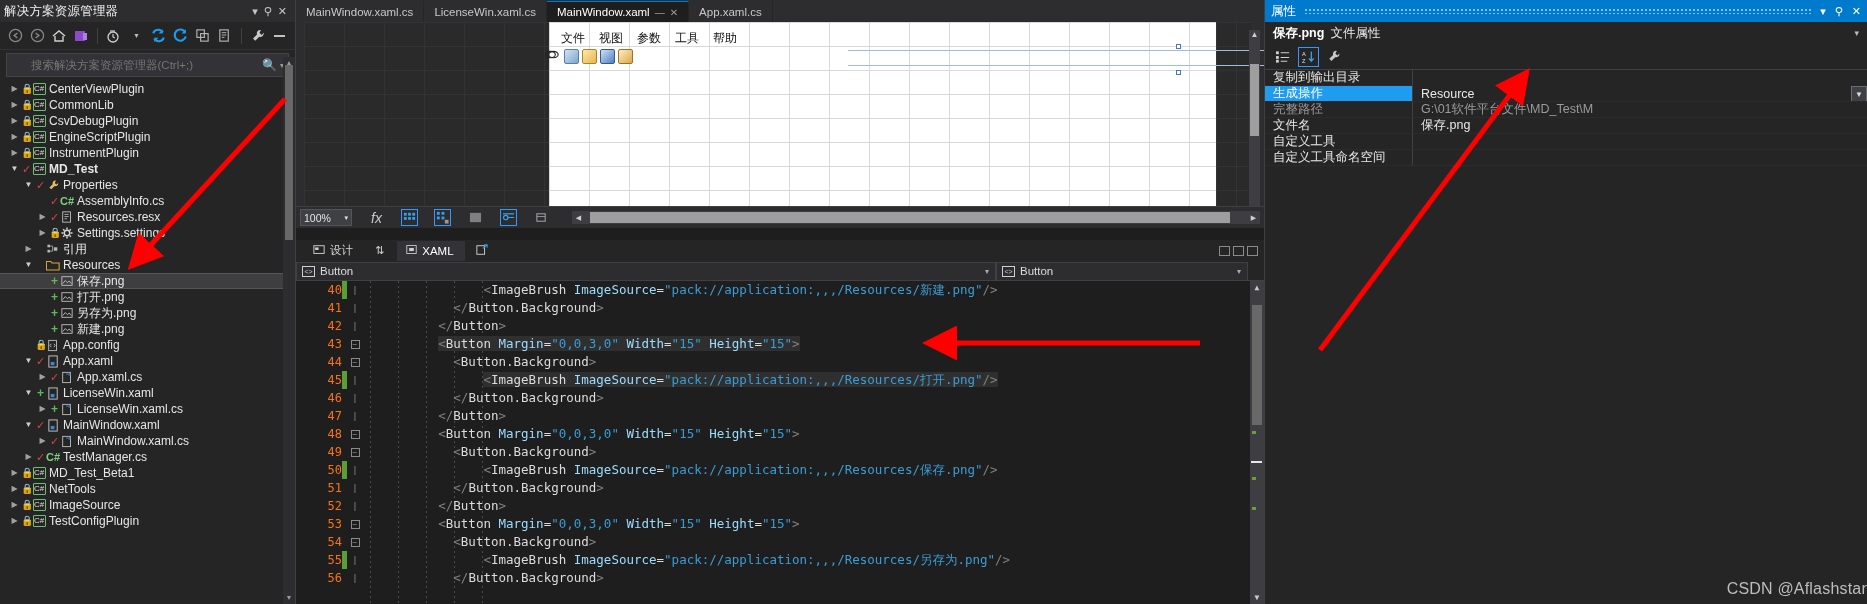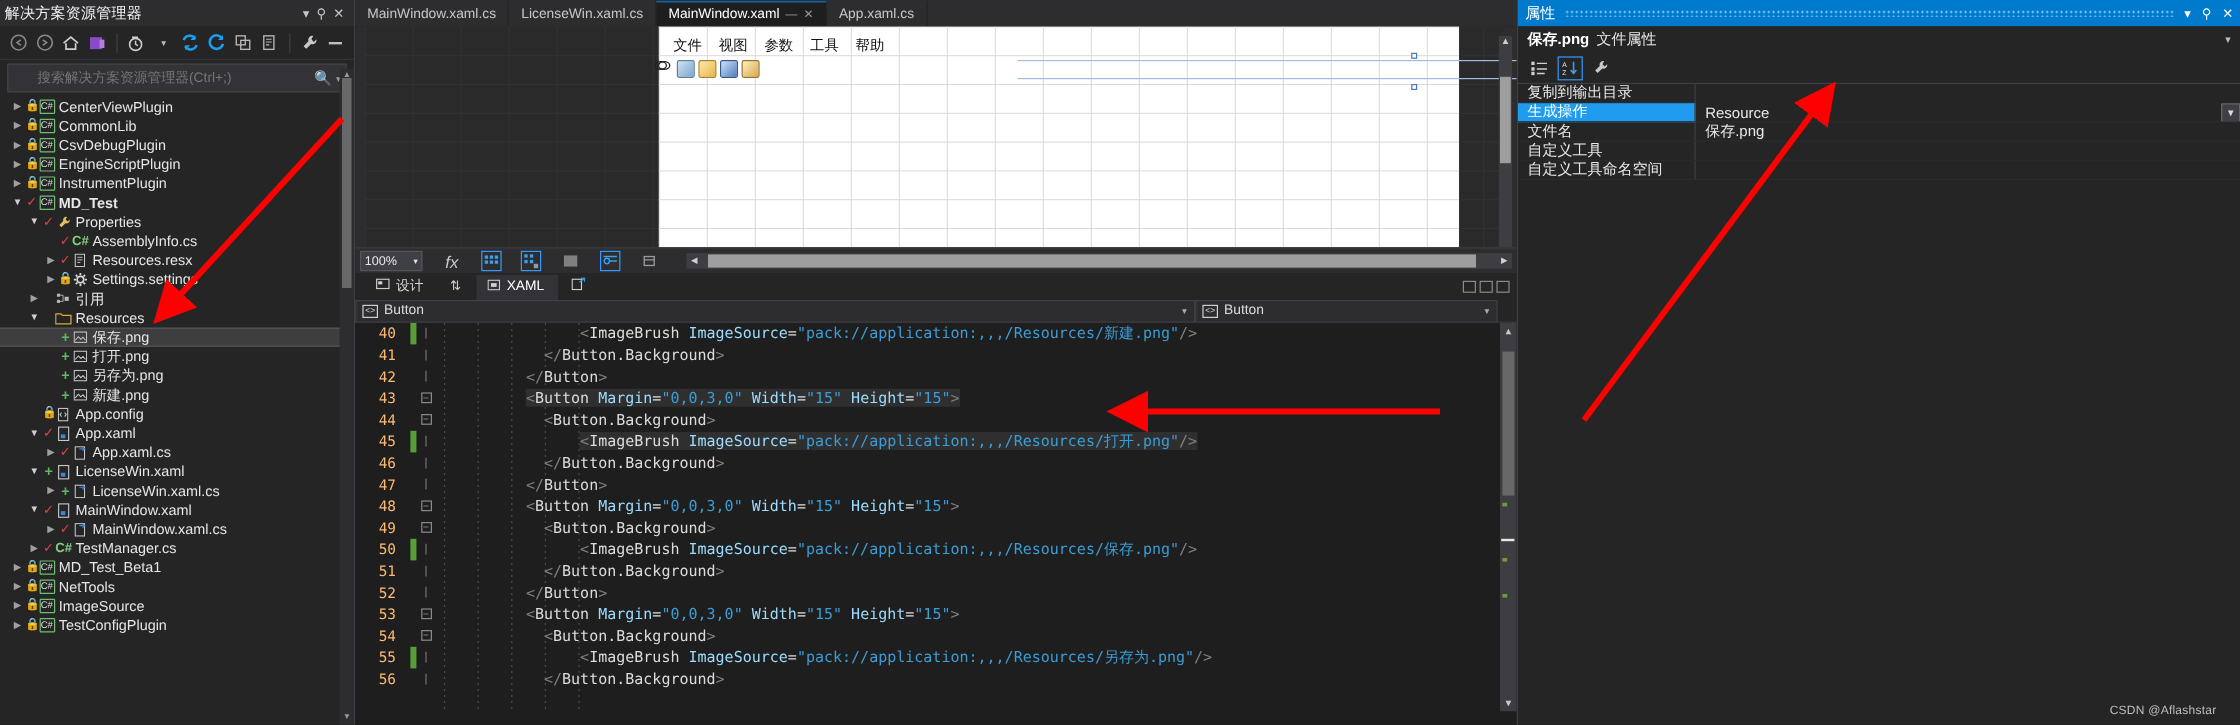--- a/index.html
+++ b/index.html
@@ -152,21 +152,21 @@
     padding: 0 3px; justify-content: space-between;
   }
   .dt-btn { width: 17px; height: 17px; border: 1px solid transparent; display:flex; align-items:center; justify-content:center; }
   .dt-btn.on { border-color: #3399ff; }
   .des-hscroll { flex: 1; height: 13px; background: #3e3e42; margin-left: 6px; position: relative; }
   .des-hscroll .thumb { position: absolute; left: 18px; top: 1px; height: 11px; width: 640px; background: #9e9e9e; }
   .des-hscroll .a { position:absolute; top:0; width:13px; height:13px; color:#d0d0d0; font-size:7px; text-align:center; line-height:13px;}
 
   .view-tabs {
     height: 22px; background: #252526; display: flex; align-items: center;
-    gap: 2px; padding-left: 8px; font-size: 11.5px; position: relative;
+    gap: 2px; padding-left: 8px; font-size: 11.5px; position: relative; margin-top: 12px;
   }
   .vt { padding: 3px 11px 4px 9px; color: #d4d4d4; display:flex; gap:5px; align-items:center; }
   .vt.active { background: #333337; color: #fff; }
   .split-icons { position: absolute; right: 6px; display:flex; gap: 3px; }
   .split-icons i { width: 11px; height: 10px; border: 1px solid #8a8a8a; display:inline-block; }
 
   .ctx-bar {
     height: 19px; background: #252526; display: flex; align-items: center;
     font-size: 11.5px; border-bottom: 1px solid #3f3f46;
   }
@@ -179,21 +179,21 @@
   .ctx-right { width: 252px; position: relative; }
   .ctx-right .cv { position: absolute; right: 6px; font-size: 8px; color: #aaa; }
   .elem-ico { width: 13px; height: 11px; border: 1px solid #cfcfcf; font-size: 7px;
     display:inline-flex; align-items:center; justify-content:center; color:#cfcfcf; }
 
   .code-area {
     position: relative; height: 324px; background: #1e1e1e; overflow: hidden;
     font-family: "DejaVu Sans Mono", "Liberation Mono", monospace;
   }
   .code-line { display: flex; height: 18px; line-height: 18px; font-size: 12.5px; white-space: pre; }
-  .ln { width: 46px; text-align: right; color: #fdba74; padding-right: 12px; flex: none; font-size: 12px; }
+  .ln { width: 46px; text-align: right; color: #f97316; flex: none; font-size: 12px; }
   .chg { width: 5px; flex: none; }
   .chg.green { background: #5a9e3a; }
   .fold { width: 16px; flex: none; color: #8a8a8a; font-size: 9px; text-align: center; }
   .fold .bx { display:inline-block; width: 9px; height: 9px; border: 1px solid #8a8a8a; line-height: 7px; font-size: 8px; }
   .code-txt { flex: 1; position: relative; }
   .tag { color: #dcdcdc; }
   .str { color: #3a9dd6; }
   .attr { color: #9cdcfe; }
   .brk { color: #808080; }
   .hl-blk { background: #2f2f30; }
@@ -252,21 +252,21 @@
   .pg-row.dim .pg-val { color: #9a9a9a; }
   .pg-val .dd {
     position: absolute; right: 0; top: 0; width: 16px; height: 16px;
     background: #3f3f46; border: 1px solid #6d6d6d; color: #ddd;
     display:flex; align-items:center; justify-content:center; font-size: 8px;
   }
 
   
   .arrow-svg { position: absolute; left: 0; top: 0; width: 1867px; height: 604px; pointer-events: none; }
   .watermark {
-    position: absolute; right: 20px; bottom: 6px; color: #bdbdbd; font-size: 10px;
+    position: absolute; right: 0; bottom: 6px; color: #bdbdbd; font-size: 16px;
     letter-spacing: .2px;
   }
 </style>
 </head>
 <body>
 
 <div class="app">
 
   <div class="solution-explorer">
     <div class="se-title">
@@ -912,20 +912,26 @@
         <div class="pg-row">
           <div class="pg-name">复制到输出目录</div>
         </div>
         <div class="pg-row sel">
           <div class="pg-name">生成操作</div>
           <div class="pg-val">
             <span>Resource</span>
             <span class="dd">▼</span>
           </div>
         </div>
+        <div class="pg-row dim">
+          <div class="pg-name">完整路径</div>
+          <div class="pg-val">
+            <span>G:\01软件平台文件\MD_Test\M</span>
+          </div>
+        </div>
         <div class="pg-row">
           <div class="pg-name">文件名</div>
           <div class="pg-val">
             <span>保存.png</span>
           </div>
         </div>
         <div class="pg-row">
           <div class="pg-name">自定义工具</div>
           <div class="pg-val">
             <span></span>

